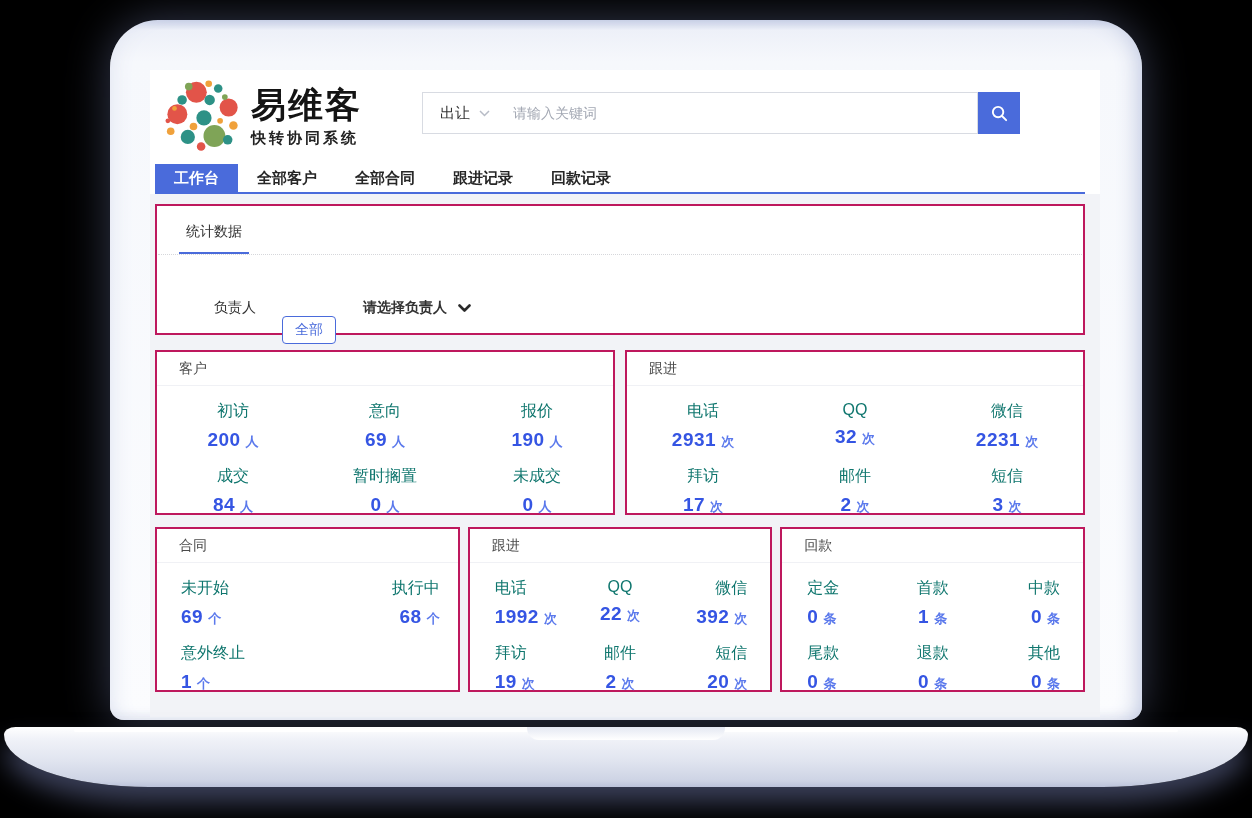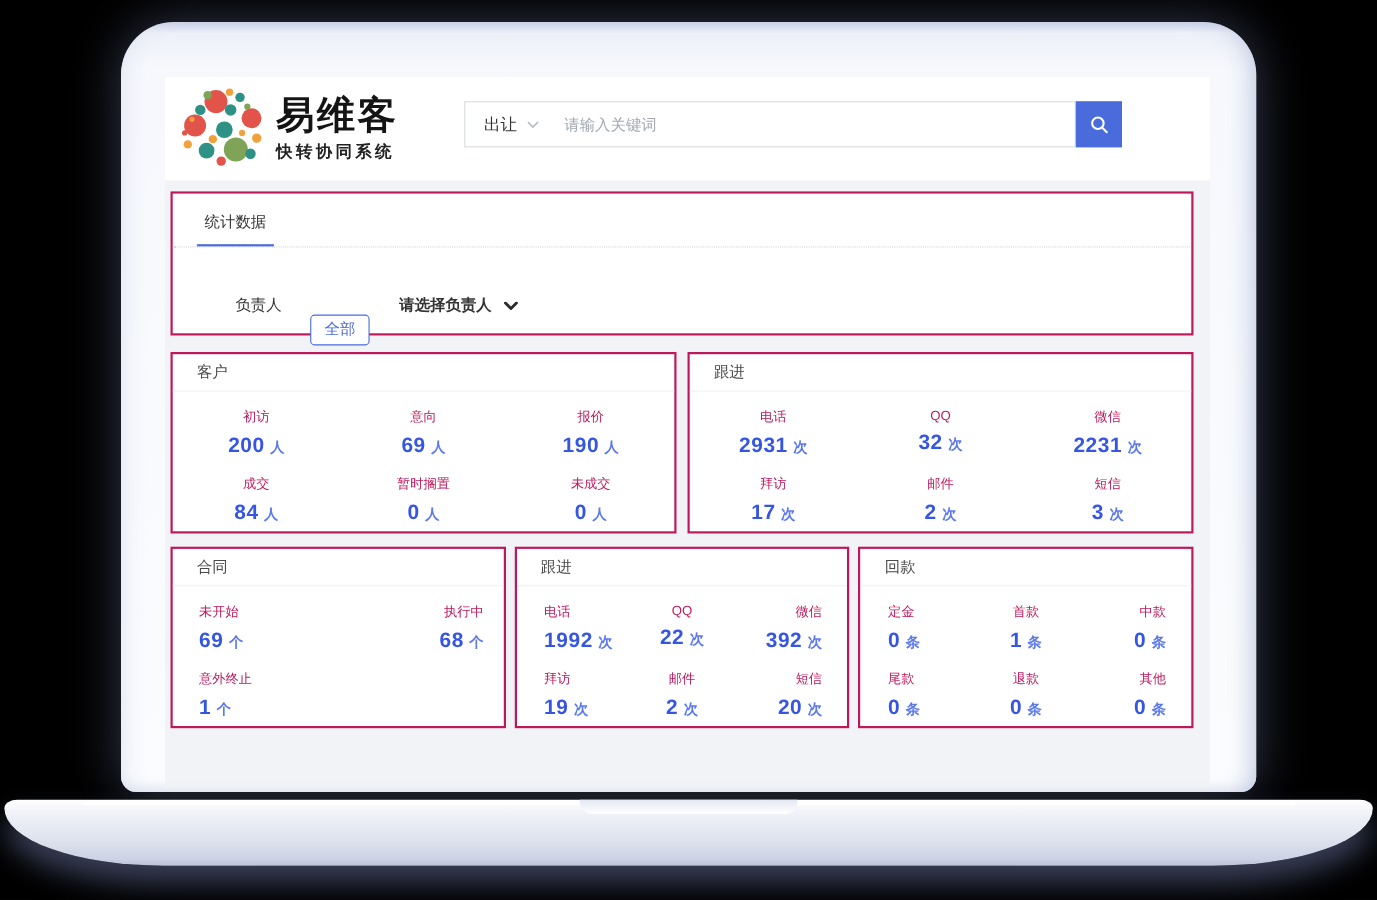--- a/index.html
+++ b/index.html
@@ -72,21 +72,21 @@
     border-bottom:1px solid #f0f1f5; }
   .card-body { display:grid; padding-top:15px; row-gap:15px; }
   .grid-c3 { grid-template-columns:repeat(3,1fr); }
   .grid-lr2 { grid-template-columns:1fr 1fr; }
   .grid-lcr3 { grid-template-columns:1fr 1fr 1fr; }
   .stat { text-align:center; }
   .grid-lr2 .stat:nth-child(odd) { text-align:left; padding-left:24px; }
   .grid-lr2 .stat:nth-child(even) { text-align:right; padding-right:18px; }
   .grid-lcr3 .stat:nth-child(3n+1) { text-align:left; padding-left:25px; }
   .grid-lcr3 .stat:nth-child(3n) { text-align:right; padding-right:23px; }
-  .stat-label { font-size:12px; color:#be185d; font-weight:500; margin-bottom:7px; }
+  .stat-label { font-size:16px; color:#0f766e; font-weight:500; margin-bottom:7px; }
   .num { font-size:19px; font-weight:700; color:var(--num); letter-spacing:.5px; }
   .unit { font-size:13px; font-weight:600; color:var(--unit); margin-left:5px; }
 
   :root { --accent:#4a6bdb; --num:#3555e3; --unit:#5b79ec; }
 </style>
 </head>
 <body>
 
 <div class="scene">
   <div class="screen">
@@ -134,20 +134,29 @@
           </div>
           <button class="search-btn">
             <svg width="19" height="19" viewBox="0 0 20 20">
               <circle cx="8.5" cy="8.5" r="5.5" fill="none" stroke="#fff" stroke-width="2"></circle>
               <line x1="12.9" y1="12.9" x2="17" y2="17" stroke="#fff" stroke-width="2" stroke-linecap="round"></line>
             </svg>
           </button>
         </div>
       </header>
 
+      <nav class="navbar">
+        <div class="nav-inner">
+          <div class="tab active">工作台</div>
+          <div class="tab">全部客户</div>
+          <div class="tab">全部合同</div>
+          <div class="tab">跟进记录</div>
+          <div class="tab">回款记录</div>
+        </div>
+      </nav>
 
       <div class="page-body">
 
         <section class="panel filter-panel">
           <div class="panel-tab">统计数据</div>
           <div class="dotted-divider"></div>
           <div class="filter-row">
             <span class="filter-label">负责人</span>
             <button class="all-btn">全部</button>
             <div class="owner-select">

